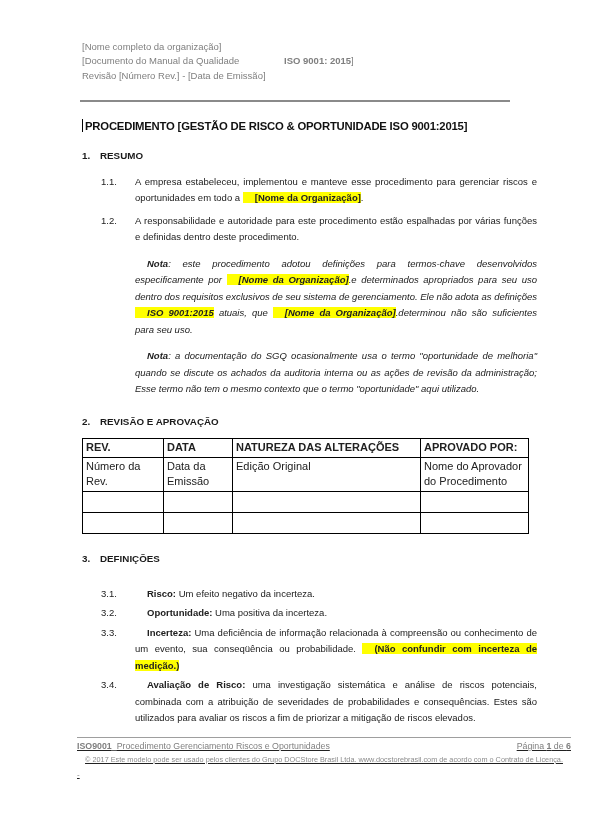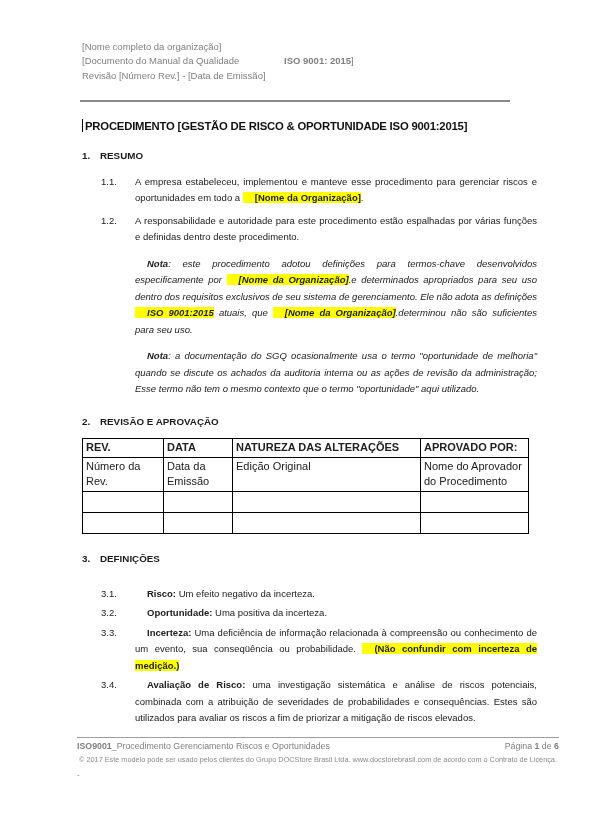--- a/index.html
+++ b/index.html
@@ -50,21 +50,21 @@
   table.rev-table col.c3 { width:188px; }
   table.rev-table col.c4 { width:108px; }
   table.rev-table th, table.rev-table td {
     border:1px solid #000; text-align:left; vertical-align:top;
     font-size:11px; line-height:15.5px; padding:1px 3px;
   }
   table.rev-table th { font-weight:bold; height:16px; vertical-align:middle; }
   table.rev-table tr.empty td { height:18px; }
 
   
-  .doc-footer { position:absolute; left:77px; right:48px; top:737px; border-top:1.5px solid #9e9e9e; }
+  .doc-footer { position:absolute; left:77px; right:36px; top:737px; border-top:1.5px solid #9e9e9e;text-decoration:underline; }
   .footer-row { display:flex; justify-content:space-between; color:#7f7f7f; font-size:8.8px; line-height:11px; padding-top:3px; }
   .footer-row b { font-weight:bold; }
   .footer-copy { text-align:center; color:#8a8a8a; font-size:7.3px; line-height:9px; margin-top:3px; }
   .footer-mark { color:#7f7f7f; font-size:8px; margin-top:6px; text-align:left; }
 </style>
 </head>
 <body>
 
 <div class="page">
   <div class="content">

